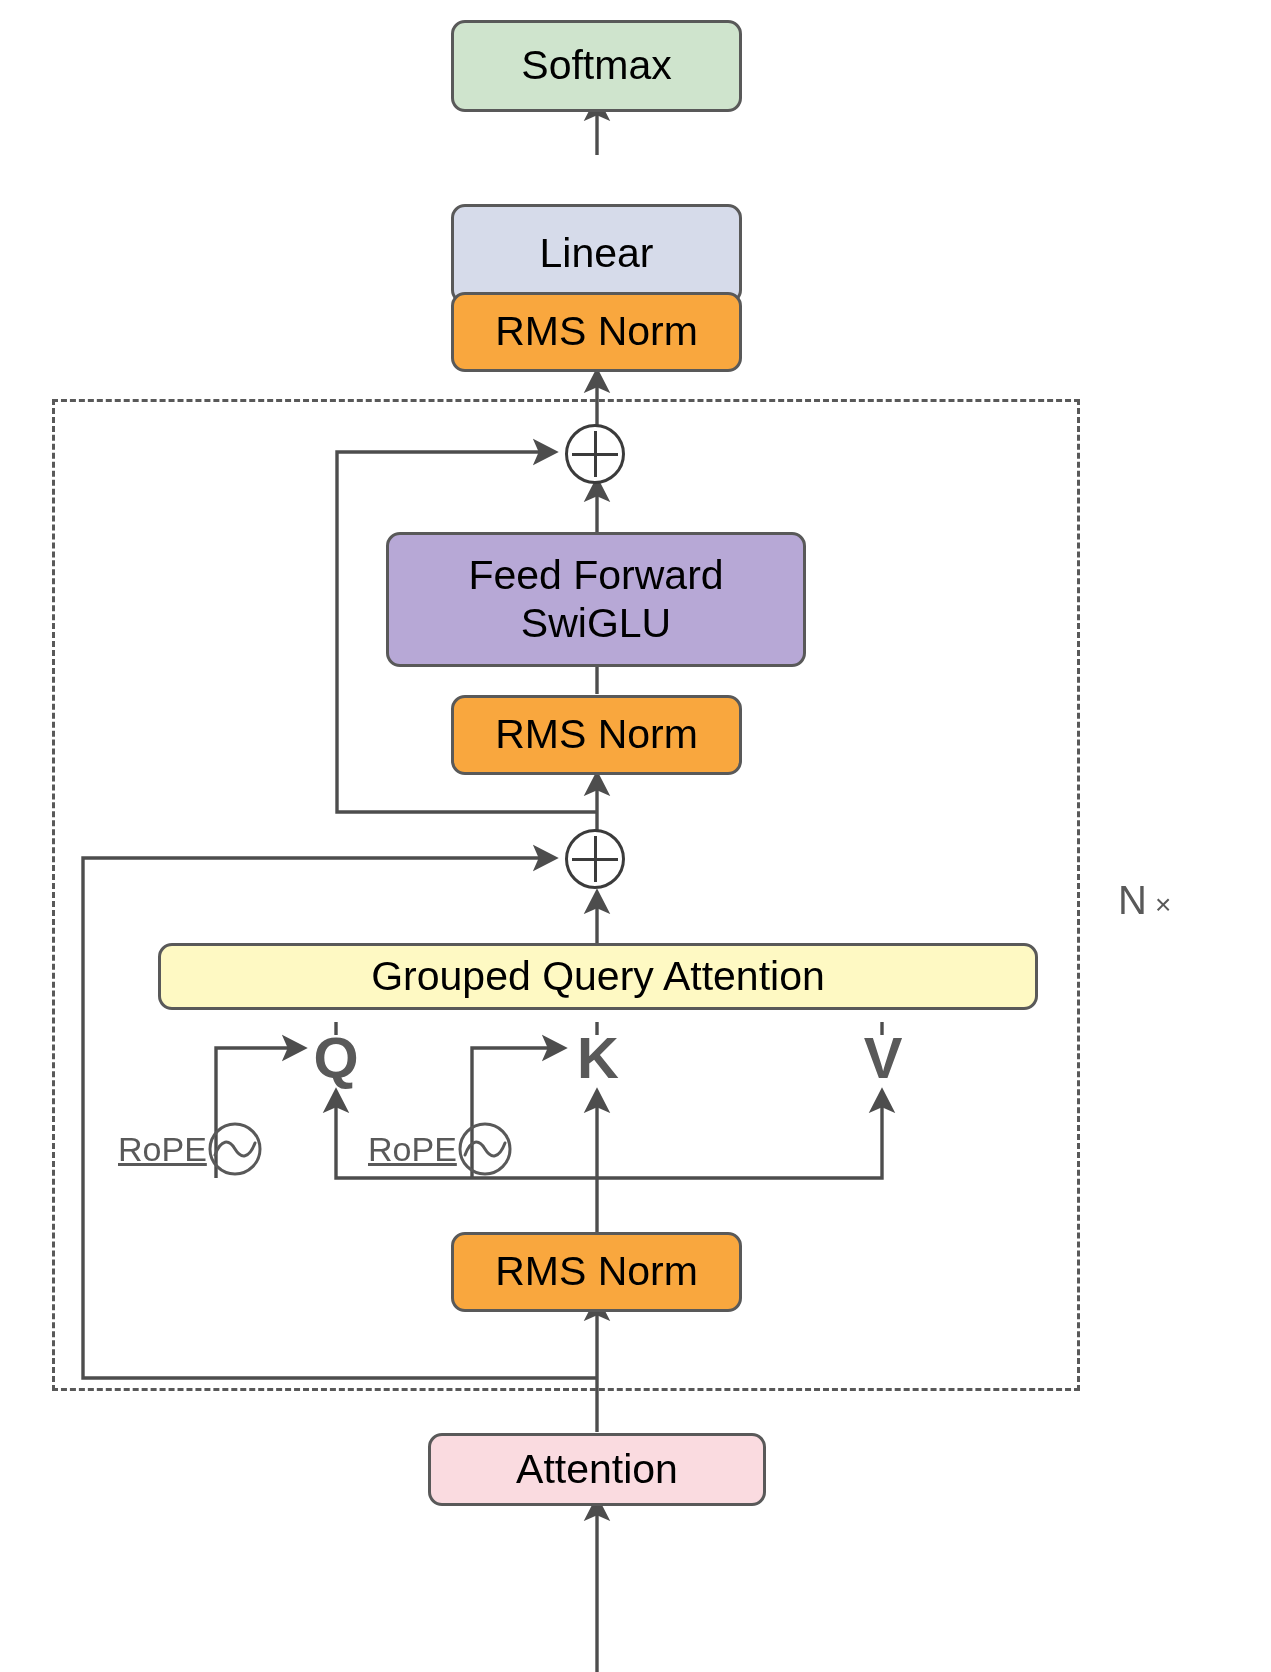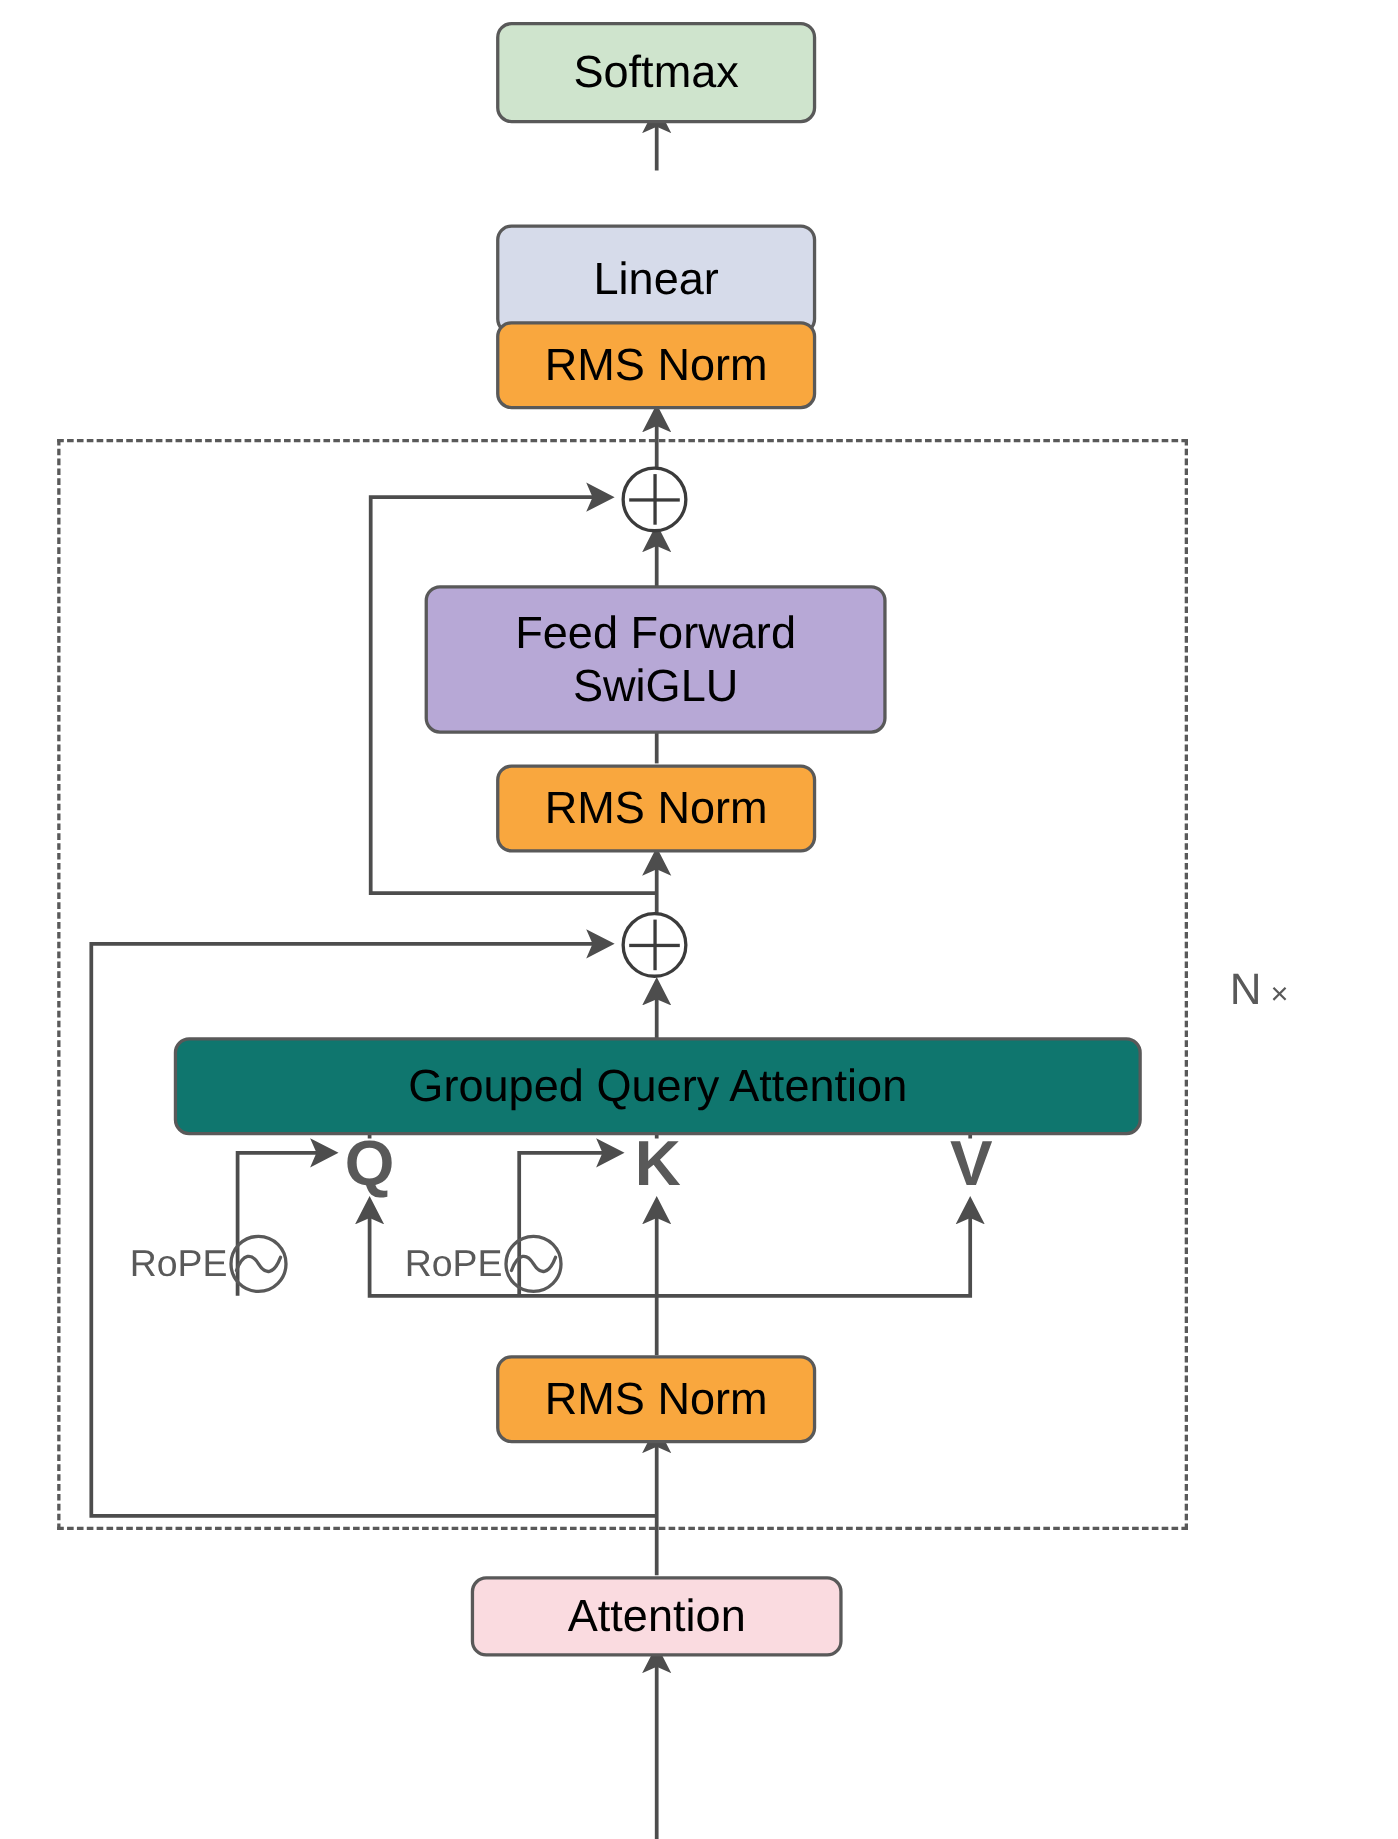--- a/index.html
+++ b/index.html
@@ -51,20 +51,21 @@
     align-items: center;
     justify-content: center;
   }
   .rope {
     position: absolute;
     display: flex;
     align-items: center;
     gap: 0;
     color: #595959;
     font-family: "Liberation Sans", sans-serif;
+    text-decoration: underline;
   }
   .rope-text {
     font-size: 34px;
     letter-spacing: 0px;
   }
   .nx {
     position: absolute;
     color: #595959;
     font-family: "Liberation Sans", sans-serif;
     display: flex;
@@ -185,21 +186,21 @@
 
   <div class="node" style="left:386px; top:532px; width:420px; height:135px; background:#b7a8d6; font-size:41px;">
     <span class="node-label">Feed Forward
 SwiGLU</span>
   </div>
 
   <div class="node" style="left:451px; top:695px; width:291px; height:80px; background:#f9a73e; font-size:41px;">
     <span class="node-label">RMS Norm</span>
   </div>
 
-  <div class="node" style="left:158px; top:943px; width:880px; height:89px; background:#0f766e; font-size:41px;">
+  <div class="node" style="left:158px; top:943px; width:880px; height:67px; background:#fef9c3; font-size:41px;">
     <span class="node-label">Grouped Query Attention</span>
   </div>
 
   <div class="node" style="left:451px; top:1232px; width:291px; height:80px; background:#f9a73e; font-size:41px;">
     <span class="node-label">RMS Norm</span>
   </div>
 
   <div class="node" style="left:428px; top:1433px; width:338px; height:73px; background:#fadbe0; font-size:41px;">
     <span class="node-label">Attention</span>
   </div>

